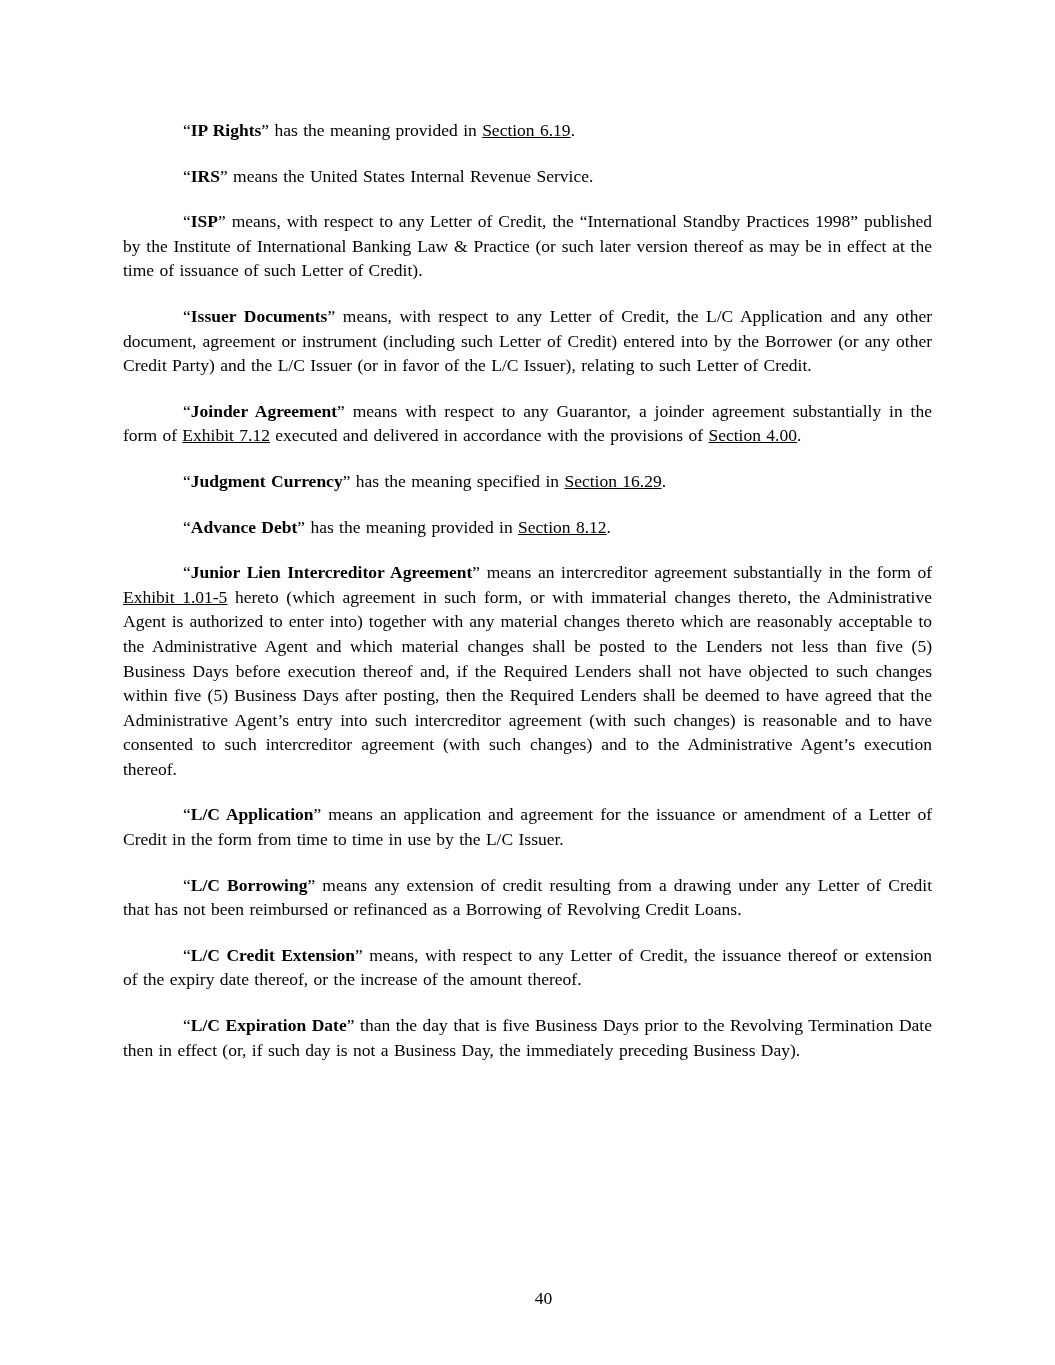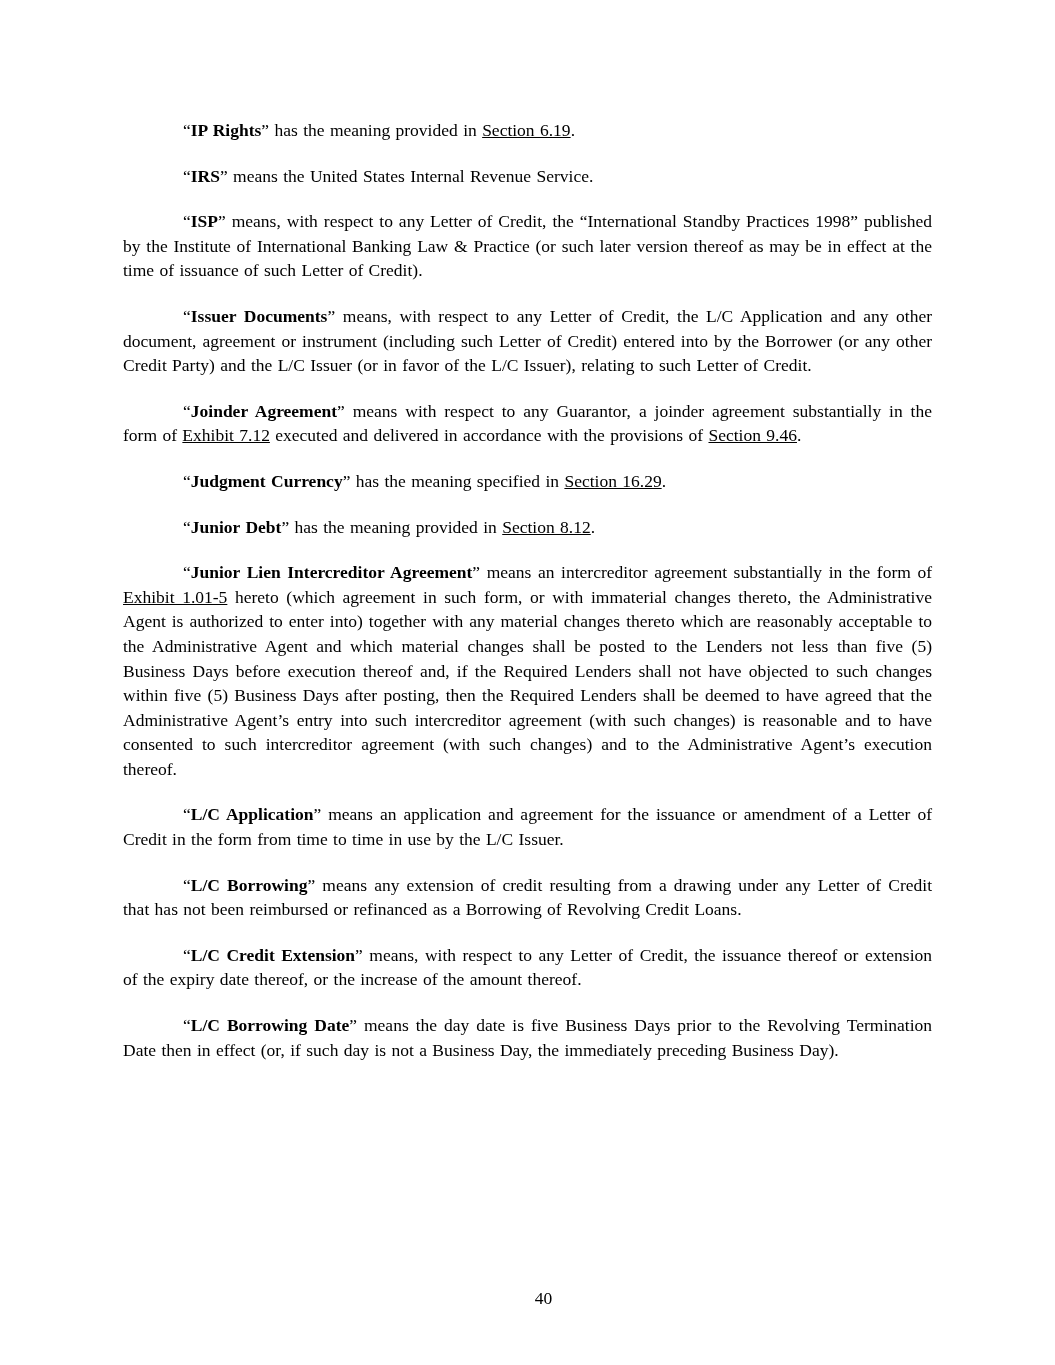--- a/index.html
+++ b/index.html
@@ -44,23 +44,23 @@
 </style>
 </head>
 <body>
 
 <div class="page">
   <div class="doc-body">
       <p class="para"><span>“</span><span class="bold">IP Rights</span><span>” has the meaning provided in </span><span class="underline">Section 6.19</span><span>.</span></p>
       <p class="para"><span>“</span><span class="bold">IRS</span><span>” means the United States Internal Revenue Service.</span></p>
       <p class="para"><span>“</span><span class="bold">ISP</span><span>” means, with respect to any Letter of Credit, the “International Standby Practices 1998” published by the Institute of International Banking Law &amp; Practice (or such later version thereof as may be in effect at the time of issuance of such Letter of Credit).</span></p>
       <p class="para"><span>“</span><span class="bold">Issuer Documents</span><span>” means, with respect to any Letter of Credit, the L/C Application and any other document, agreement or instrument (including such Letter of Credit) entered into by the Borrower (or any other Credit Party) and the L/C Issuer (or in favor of the L/C Issuer), relating to such Letter of Credit.</span></p>
-      <p class="para"><span>“</span><span class="bold">Joinder Agreement</span><span>” means with respect to any Guarantor, a joinder agreement substantially in the form of </span><span class="underline">Exhibit 7.12</span><span> executed and delivered in accordance with the provisions of </span><span class="underline">Section 9.46</span><span>.</span></p>
+      <p class="para"><span>“</span><span class="bold">Joinder Agreement</span><span>” means with respect to any Guarantor, a joinder agreement substantially in the form of </span><span class="underline">Exhibit 7.12</span><span> executed and delivered in accordance with the provisions of </span><span class="underline">Section 4.00</span><span>.</span></p>
       <p class="para"><span>“</span><span class="bold">Judgment Currency</span><span>” has the meaning specified in </span><span class="underline">Section 16.29</span><span>.</span></p>
-      <p class="para"><span>“</span><span class="bold">Junior Debt</span><span>” has the meaning provided in </span><span class="underline">Section 8.12</span><span>.</span></p>
+      <p class="para"><span>“</span><span class="bold">Advance Debt</span><span>” has the meaning provided in </span><span class="underline">Section 8.12</span><span>.</span></p>
       <p class="para"><span>“</span><span class="bold">Junior Lien Intercreditor Agreement</span><span>” means an intercreditor agreement substantially in the form of </span><span class="underline">Exhibit 1.01-5</span><span> hereto (which agreement in such form, or with immaterial changes thereto, the Administrative Agent is authorized to enter into) together with any material changes thereto which are reasonably acceptable to the Administrative Agent and which material changes shall be posted to the Lenders not less than five (5) Business Days before execution thereof and, if the Required Lenders shall not have objected to such changes within five (5) Business Days after posting, then the Required Lenders shall be deemed to have agreed that the Administrative Agent’s entry into such intercreditor agreement (with such changes) is reasonable and to have consented to such intercreditor agreement (with such changes) and to the Administrative Agent’s execution thereof.</span></p>
       <p class="para"><span>“</span><span class="bold">L/C Application</span><span>” means an application and agreement for the issuance or amendment of a Letter of Credit in the form from time to time in use by the L/C Issuer.</span></p>
       <p class="para"><span>“</span><span class="bold">L/C Borrowing</span><span>” means any extension of credit resulting from a drawing under any Letter of Credit that has not been reimbursed or refinanced as a Borrowing of Revolving Credit Loans.</span></p>
       <p class="para"><span>“</span><span class="bold">L/C Credit Extension</span><span>” means, with respect to any Letter of Credit, the issuance thereof or extension of the expiry date thereof, or the increase of the amount thereof.</span></p>
-      <p class="para"><span>“</span><span class="bold">L/C Borrowing Date</span><span>” means the day date is five Business Days prior to the Revolving Termination Date then in effect (or, if such day is not a Business Day, the immediately preceding Business Day).</span></p>
+      <p class="para"><span>“</span><span class="bold">L/C Expiration Date</span><span>” than the day that is five Business Days prior to the Revolving Termination Date then in effect (or, if such day is not a Business Day, the immediately preceding Business Day).</span></p>
     </div>
   <div class="page-number">40</div>
 </div>
 
 </body></html>

